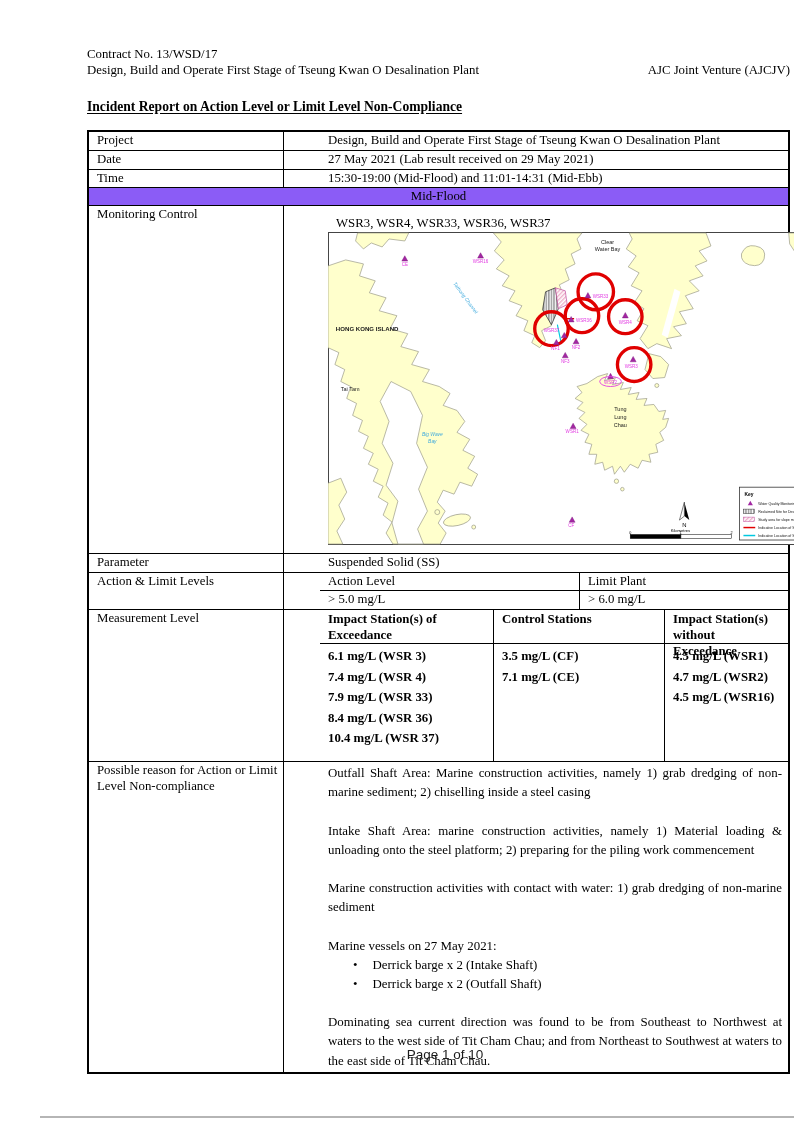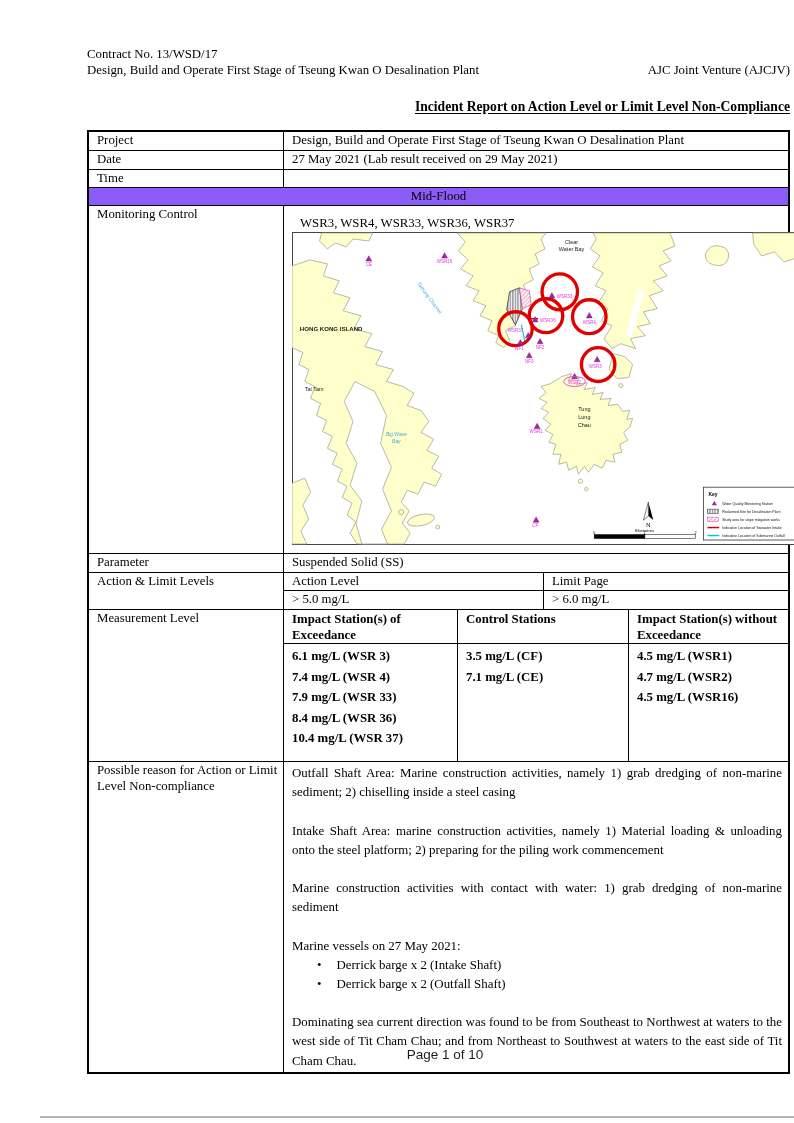--- a/index.html
+++ b/index.html
@@ -3,23 +3,23 @@
 <meta charset="utf-8">
 <style>
   html,body{margin:0;padding:0;background:#fff;}
   .page{position:relative;width:794px;height:1123px;background:#fff;overflow:hidden;
         font-family:"Liberation Serif",serif;color:#000;margin-left:40px;}
   .content{position:absolute;left:47px;top:46px;width:703px;}
   .hdr{display:flex;justify-content:space-between;align-items:flex-end;}
   .hdr-left div{font-size:12.8px;line-height:16px;}
   .hdr-right{font-size:12.8px;line-height:16px;white-space:nowrap;}
   .title{margin-top:21px;font-size:13.6px;font-weight:bold;text-decoration:underline;
-         text-underline-offset:2px;text-align:right;}
+         text-underline-offset:2px;}
   .tbl{margin-top:15px;border:2px solid #000;}
-  .trow{display:flex;border-top:1.5px solid #000;}
+  .trow{display:flex;border-top:1.5px solid #000;gap:36px;}
   .trow.first{border-top:none;}
   .lbl{flex:0 0 195px;width:195px;border-right:1.5px solid #000;padding:1px 4px 1px 8px;
        box-sizing:border-box;font-size:12.8px;line-height:15.8px;}
   .val{flex:1;padding:1px 6px 1px 8px;box-sizing:border-box;font-size:12.8px;line-height:15.8px;}
   .tide{background:#8b5cf6;text-align:center;font-size:12.8px;line-height:16.5px;padding:0;}
   .val-mon{padding:8px;}
   .mon-text{padding:1px 6px 1px 8px;font-size:12.8px;line-height:16px;}
   .map-wrap{line-height:0;}
   .acols{flex:1;display:flex;flex-direction:column;}
   .arow{display:flex;}
@@ -69,20 +69,21 @@
         <div class="val">Design, Build and Operate First Stage of Tseung Kwan O Desalination Plant</div>
       </div>
 
       <div class="trow">
         <div class="lbl">Date</div>
         <div class="val">27 May 2021 (Lab result received on 29 May 2021)</div>
       </div>
 
       <div class="trow">
         <div class="lbl">Time</div>
+        <div class="val">15:30-19:00 (Mid-Flood) and 11:01-14:31 (Mid-Ebb)</div>
       </div>
 
       <div class="trow">
         <div class="val tide">Mid-Flood</div>
       </div>
 
       <div class="trow">
         <div class="lbl">Monitoring Control</div>
         <div class="val val-mon">
           <div class="mon-text">WSR3, WSR4, WSR33, WSR36, WSR37</div>
@@ -221,21 +222,21 @@
       <div class="trow">
         <div class="lbl">Parameter</div>
         <div class="val">Suspended Solid (SS)</div>
       </div>
 
       <div class="trow">
         <div class="lbl">Action &amp; Limit Levels</div>
         <div class="acols">
           <div class="arow top">
             <div class="acell">Action Level</div>
-            <div class="acell2">Limit Page</div>
+            <div class="acell2">Limit Plant</div>
           </div>
           <div class="arow">
             <div class="acell">&gt; 5.0 mg/L</div>
             <div class="acell2">&gt; 6.0 mg/L</div>
           </div>
         </div>
       </div>
 
       <div class="trow">
         <div class="lbl">Measurement Level</div>

